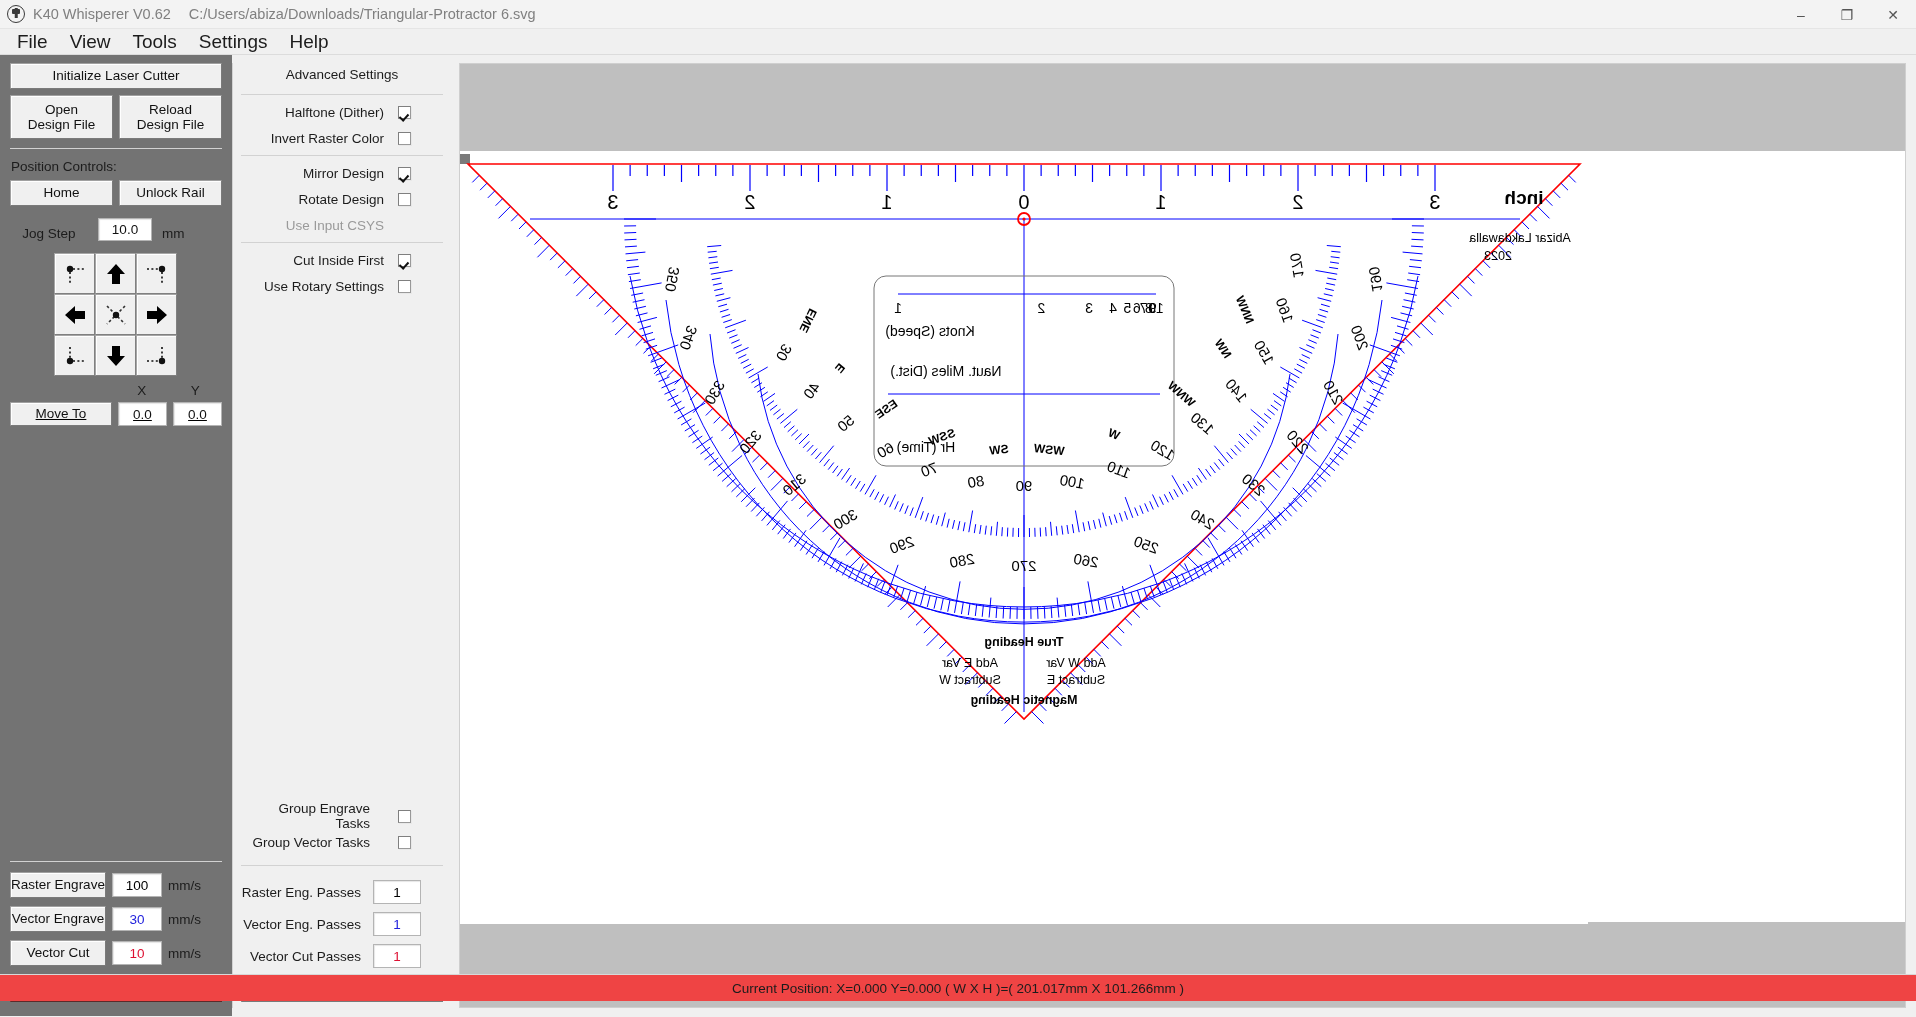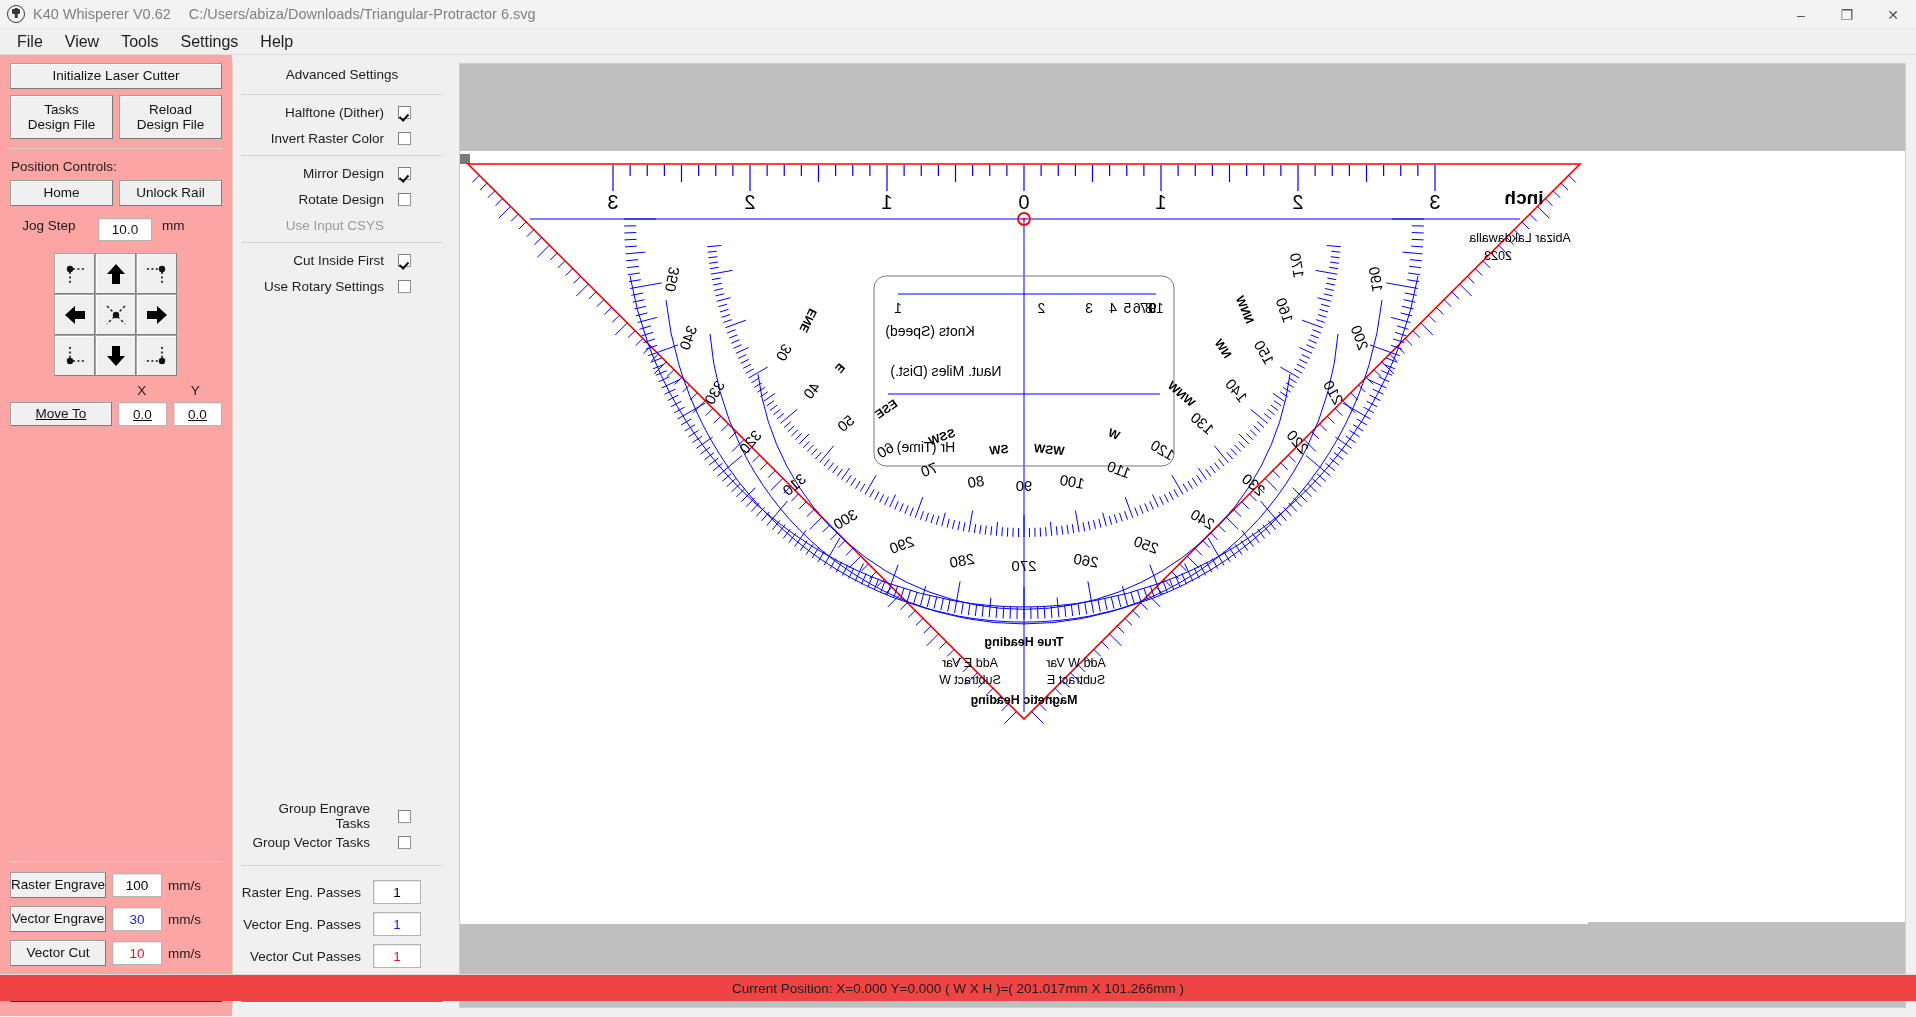--- a/index.html
+++ b/index.html
@@ -35,29 +35,29 @@
     width:46px; height:29px; display:flex; align-items:center; justify-content:center;
     color:#555; font-size:14px; line-height:1;
   }
 
   
   #menubar {
     height:26px; background:#f0f0f0; display:flex; align-items:center;
     padding-left:6px; border-bottom:1px solid #dcdcdc;
   }
   .menuitem {
-    font-size:16px; color:#1c1c1c; padding:3px 11px; line-height:1;
+    font-size:19px; color:#1c1c1c; padding:3px 11px; line-height:1;
   }
 
   
   #main { display:flex; height:961px; align-items:stretch; }
 
   
   #left-panel {
-    width:232px; flex:none; background:#fca5a5; position:relative;
+    width:232px; flex:none; background:#737373; position:relative;
     padding:8px 10px 16px 10px;
   }
   .btn {
     background:#f0f0f0; border:1px solid #a0a0a0;
     border-right-color:#7a7a7a; border-bottom-color:#7a7a7a;
     box-shadow: inset 1px 1px 0 #ffffff;
     font-size:13.5px; color:#111; text-align:center;
     display:flex; align-items:center; justify-content:center;
     cursor:default; user-select:none; line-height:1.12;
   }
@@ -71,21 +71,21 @@
   .sep { height:1px; background:#d2d2d2; margin:9px 0 8px 0; }
 
   #btn-init { height:26px; width:100%; }
   .row2 { display:flex; gap:6px; margin-top:6px; }
   #btn-open, #btn-reload { height:44px; flex:1; text-align:center; }
   #btn-open span, #btn-reload span { display:block; }
 
   #pos-label { margin:10px 0 6px 1px; }
   #btn-home, #btn-unlock { height:26px; flex:1; }
 
-  #jogstep-row { display:flex; align-items:flex-start; margin-top:12px; gap:10px; }
+  #jogstep-row { display:flex; align-items:flex-end; margin-top:12px; gap:10px; }
   #jogstep-label { width:78px; text-align:center; }
   #jogstep-field { width:54px; height:23px; }
   #jogstep-unit { }
 
   #jogpad { margin:12px auto 0 auto; width:124px; }
   .jogrow { display:flex; }
   .jogbtn {
     width:41px; height:41px; position:relative;
     background:#f0f0f0; border:1px solid #a6a6a6;
     border-right-color:#808080; border-bottom-color:#808080;
@@ -187,21 +187,21 @@
 
 <div id="main">
 
   <div id="left-panel">
 
     <div class="btn" id="btn-init">Initialize Laser Cutter</div>
 
     <div class="row2">
       <div class="btn" id="btn-open">
         <div>
-          <span>Tasks</span>
+          <span>Open</span>
           <span>Design File</span>
         </div>
       </div>
       <div class="btn" id="btn-reload">
         <div>
           <span>Reload</span>
           <span>Design File</span>
         </div>
       </div>
     </div>

